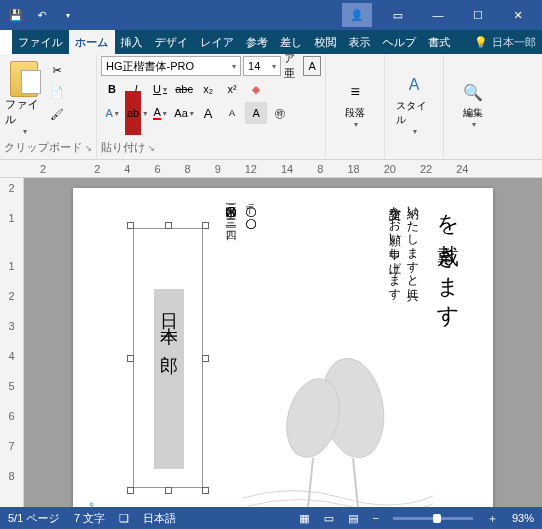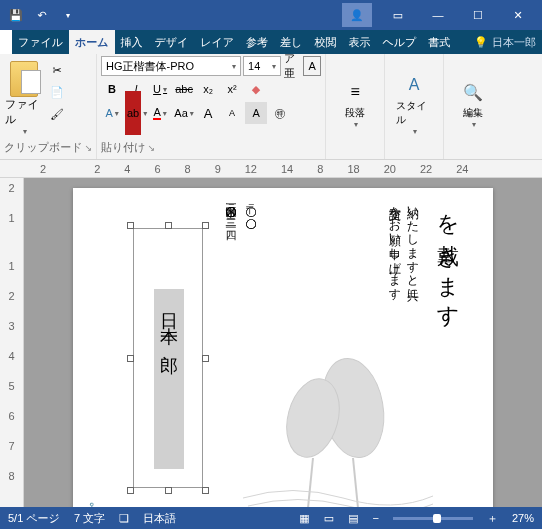--- a/index.html
+++ b/index.html
@@ -281,14 +281,14 @@
   <span>7 文字</span>
   <span>❏</span>
   <span>日本語</span>
   <div class="spacer"></div>
   <span>▦</span>
   <span>▭</span>
   <span>▤</span>
   <span>−</span>
   <div class="zoom-slider"></div>
   <span>＋</span>
-  <span>27%</span>
+  <span>93%</span>
 </div>
 
 </body></html>

